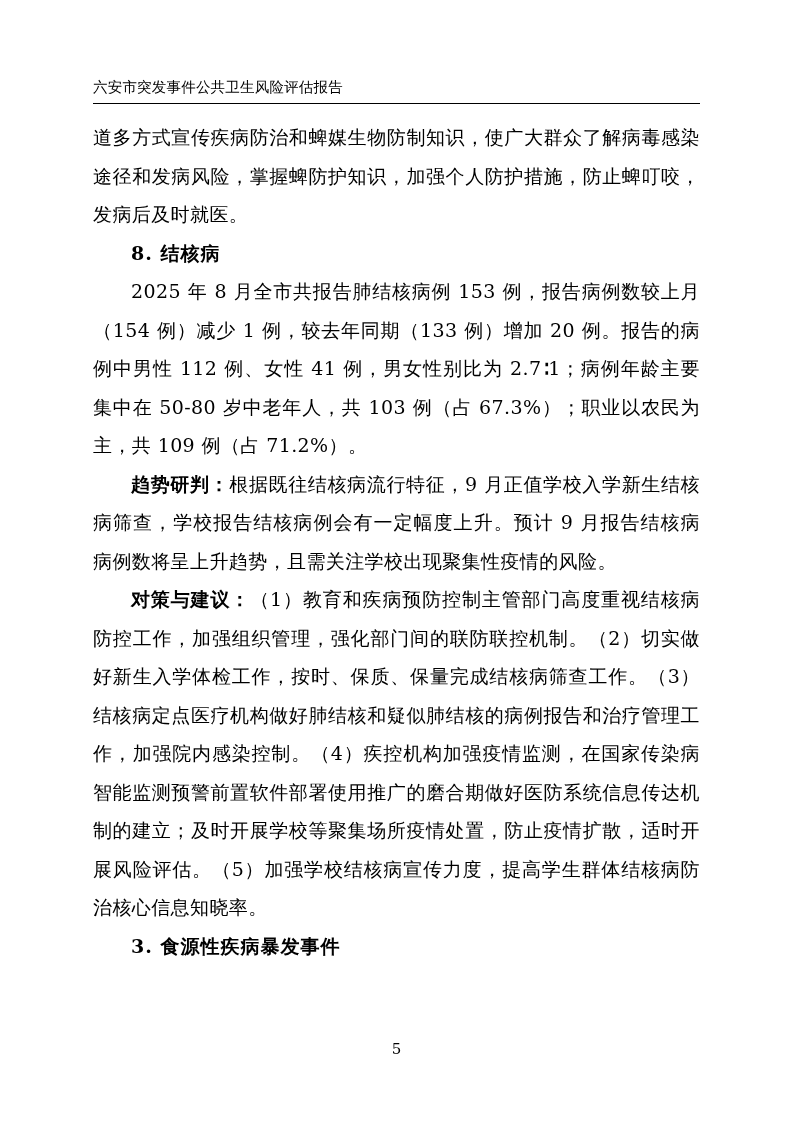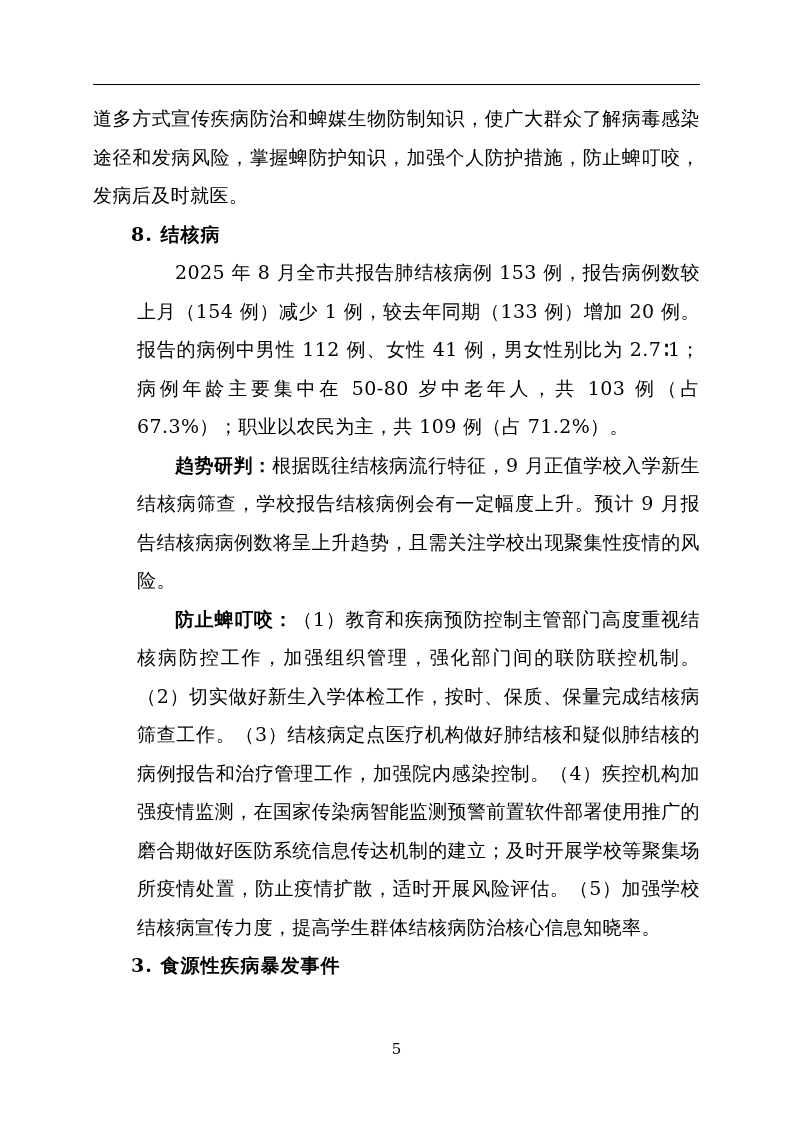--- a/index.html
+++ b/index.html
@@ -48,21 +48,20 @@
   p {
     margin: 0;
     font-size: 19px;
     line-height: 38.5px;
     text-align: justify;
     text-justify: inter-ideograph;
     letter-spacing: 0.4px;
   }
   p.indent {
     text-indent: 2em;
-    margin-left: 44px;
   }
   p.heading {
     text-indent: 2em;
     font-weight: bold;
     letter-spacing: 1px;
   }
   .bold-run {
     font-weight: bold;
   }
   .pagenum {
@@ -76,32 +75,33 @@
   }
 </style>
 </head>
 <body>
 
 <div class="page">
 
   <div class="content">
 
     <div class="header">
+      <span class="header-left">六安市突发事件公共卫生风险评估报告</span>
     </div>
     <hr class="rule">
 
     <p>道多方式宣传疾病防治和蜱媒生物防制知识，使广大群众了解病毒感染途径和发病风险，掌握蜱防护知识，加强个人防护措施，防止蜱叮咬，发病后及时就医。</p>
 
     <p class="heading">8. 结核病</p>
 
     <p class="indent">2025 年 8 月全市共报告肺结核病例 153 例，报告病例数较上月（154 例）减少 1 例，较去年同期（133 例）增加 20 例。报告的病例中男性 112 例、女性 41 例，男女性别比为 2.7∶1；病例年龄主要集中在 50-80 岁中老年人，共 103 例（占 67.3%）；职业以农民为主，共 109 例（占 71.2%）。</p>
 
     <p class="indent"><span class="bold-run">趋势研判：</span><span>根据既往结核病流行特征，9 月正值学校入学新生结核病筛查，学校报告结核病例会有一定幅度上升。预计 9 月报告结核病病例数将呈上升趋势，且需关注学校出现聚集性疫情的风险。</span></p>
 
-    <p class="indent"><span class="bold-run">防止蜱叮咬：</span><span>（1）教育和疾病预防控制主管部门高度重视结核病防控工作，加强组织管理，强化部门间的联防联控机制。（2）切实做好新生入学体检工作，按时、保质、保量完成结核病筛查工作。（3）结核病定点医疗机构做好肺结核和疑似肺结核的病例报告和治疗管理工作，加强院内感染控制。（4）疾控机构加强疫情监测，在国家传染病智能监测预警前置软件部署使用推广的磨合期做好医防系统信息传达机制的建立；及时开展学校等聚集场所疫情处置，防止疫情扩散，适时开展风险评估。（5）加强学校结核病宣传力度，提高学生群体结核病防治核心信息知晓率。</span></p>
+    <p class="indent"><span class="bold-run">对策与建议：</span><span>（1）教育和疾病预防控制主管部门高度重视结核病防控工作，加强组织管理，强化部门间的联防联控机制。（2）切实做好新生入学体检工作，按时、保质、保量完成结核病筛查工作。（3）结核病定点医疗机构做好肺结核和疑似肺结核的病例报告和治疗管理工作，加强院内感染控制。（4）疾控机构加强疫情监测，在国家传染病智能监测预警前置软件部署使用推广的磨合期做好医防系统信息传达机制的建立；及时开展学校等聚集场所疫情处置，防止疫情扩散，适时开展风险评估。（5）加强学校结核病宣传力度，提高学生群体结核病防治核心信息知晓率。</span></p>
 
     <p class="heading">3. 食源性疾病暴发事件</p>
 
   </div>
 
   <div class="pagenum">5</div>
 
 </div>
 
 </body></html>

